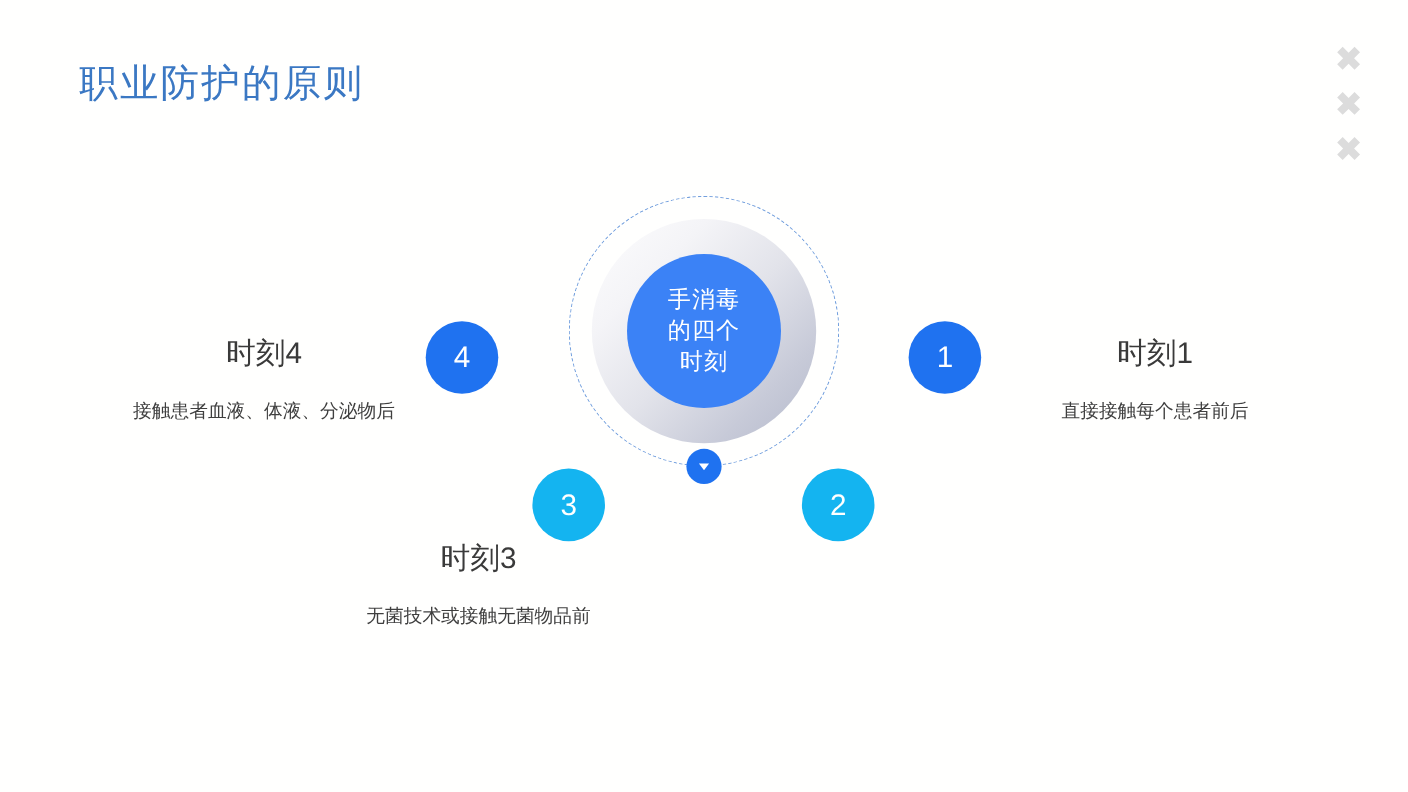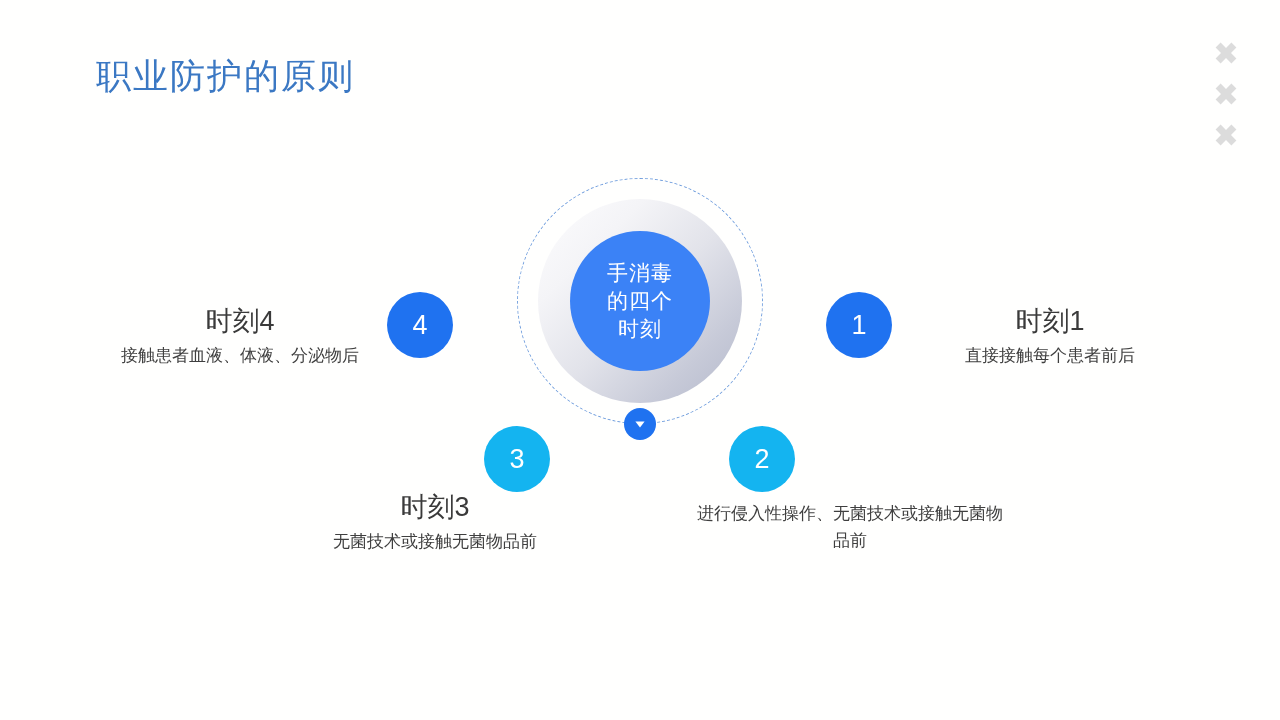--- a/index.html
+++ b/index.html
@@ -28,21 +28,20 @@
   #page-title {
     position: absolute;
     left: 72px;
     top: 52px;
     font-size: 35px;
     line-height: 48px;
     letter-spacing: 2px;
     color: #3b78c3;
     font-weight: 400;
     white-space: nowrap;
-    margin-left: 24px;
   }
 
   
   .deco-cross {
     position: absolute;
     width: 26px;
     height: 26px;
     color: #dcdcdc;
   }
   .deco-cross svg { display: block; width: 26px; height: 26px; }
@@ -155,21 +154,21 @@
     text-align: center;
     white-space: nowrap;
   }
   .item-desc {
     font-size: 17px;
     line-height: 27px;
     color: #3f3f3f;
     font-weight: 400;
     text-align: center;
   }
-  .item-title + .item-desc { margin-top: 2px; }
+  .item-title + .item-desc { margin-top: 20px; }
 
   #block-4 { left: 60px;  top: 302px; width: 360px; }
   #block-1 { left: 870px; top: 302px; width: 360px; }
   #block-3 { left: 255px; top: 488px; width: 360px; }
   #block-2 { left: 670px; top: 500px; width: 360px; }
   #block-2 .item-desc { width: 310px; margin-left: auto; margin-right: auto; }
 </style>
 </head>
 <body>
 
@@ -232,16 +231,15 @@
     <div class="item-title">时刻1</div>
     <div class="item-desc">直接接触每个患者前后</div>
   </div>
 
   <div id="block-3" class="item-block">
     <div class="item-title">时刻3</div>
     <div class="item-desc">无菌技术或接触无菌物品前</div>
   </div>
 
   <div id="block-2" class="item-block">
-    <div class="item-desc">进行侵入性操作、无菌技术或接触无菌物品前</div>
   </div>
 
 </div>
 
 </body></html>

